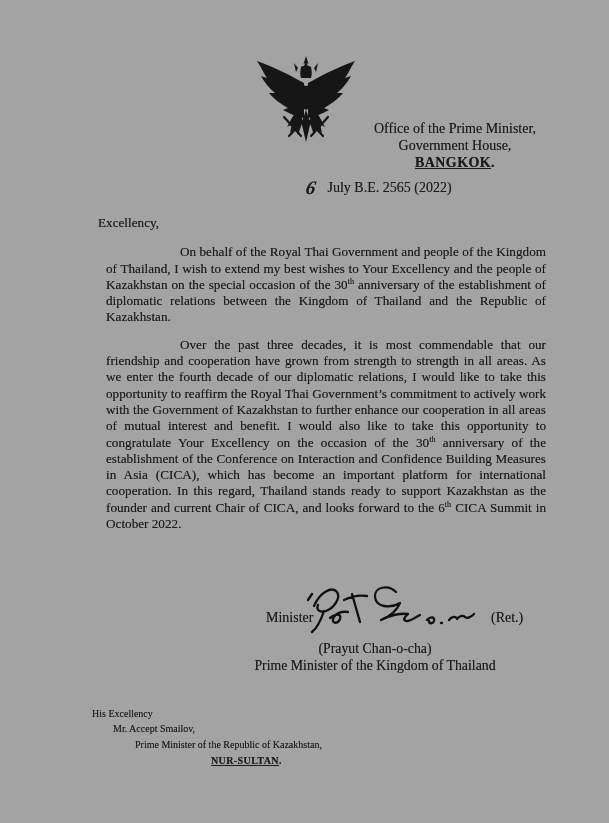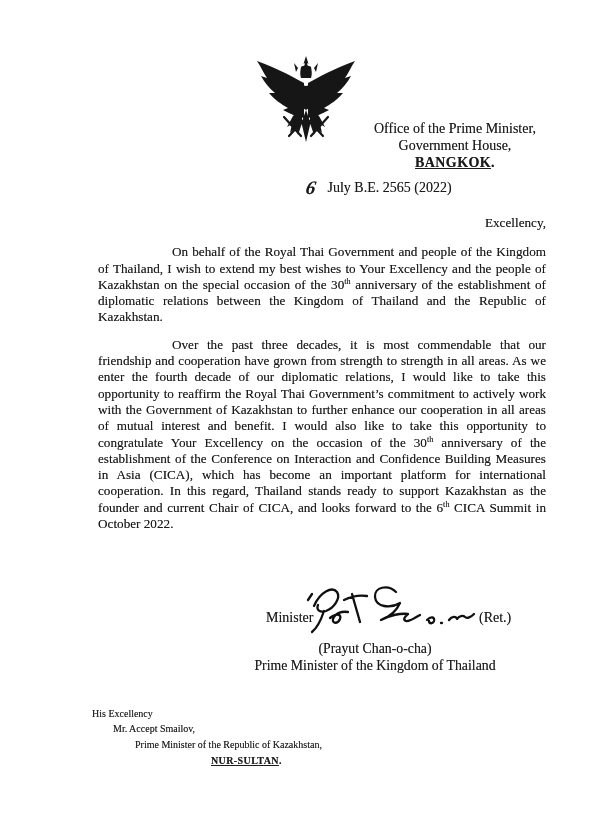--- a/index.html
+++ b/index.html
@@ -1,21 +1,21 @@
 <!DOCTYPE html>
 <html><head>
 <meta charset="utf-8">
 <style>
   html, body { margin: 0; padding: 0; background: #e8e8e8; }
   .page {
     position: relative;
     width: 609px;
     height: 823px;
     margin: 0 auto;
-    background: #ffffff;
+    background: #a3a3a3;
     overflow: hidden;
     font-family: "Liberation Serif", serif;
     color: #1b1b1b;
     text-shadow: 0 0 0.5px rgba(25,25,25,0.55);
   }
   .abs { position: absolute; }
 
   
   .emblem { left: 251px; top: 55px; width: 110px; height: 89px; }
   .emblem svg { width: 100%; height: 100%; }
@@ -35,30 +35,30 @@
     transform: skewX(-10deg);
     margin-right: 12px;
   }
 
   
   .letter-body {
     left: 90px; top: 215px; width: 456px;
     font-size: 13.2px; line-height: 16.3px;
     text-align: justify;
   }
-  .letter-body p { margin: 0 0 11px 8px; text-indent: 74px; }
-  .letter-body p.salutation { text-indent: 0; margin: 0 0 13px 8px; text-align: right; }
+  .letter-body p { margin: 0 0 11px 16px; text-indent: 74px; }
+  .letter-body p.salutation { text-indent: 0; margin: 0 0 13px 8px; text-align: left; }
   .letter-body p.closing { margin-bottom: 0; }
   sup { font-size: 0.62em; vertical-align: super; line-height: 0; }
 
   
   .sig-rank  { left: 266px; top: 610px; font-size: 14px; }
   .sig-scrawl { left: 304px; top: 584px; width: 172px; height: 50px; }
   .sig-scrawl svg { width: 100%; height: 100%; }
-  .sig-ret   { left: 479px; top: 610px; font-size: 14px; }
+  .sig-ret   { left: 491px; top: 610px; font-size: 14px; }
   .signatory-block {
     left: 250px; top: 641px; width: 250px;
     text-align: center; font-size: 13.8px; line-height: 16.5px;
   }
 
   
   .recipient-block {
     left: 92px; top: 706px;
     font-size: 10px; line-height: 15.4px;
   }

